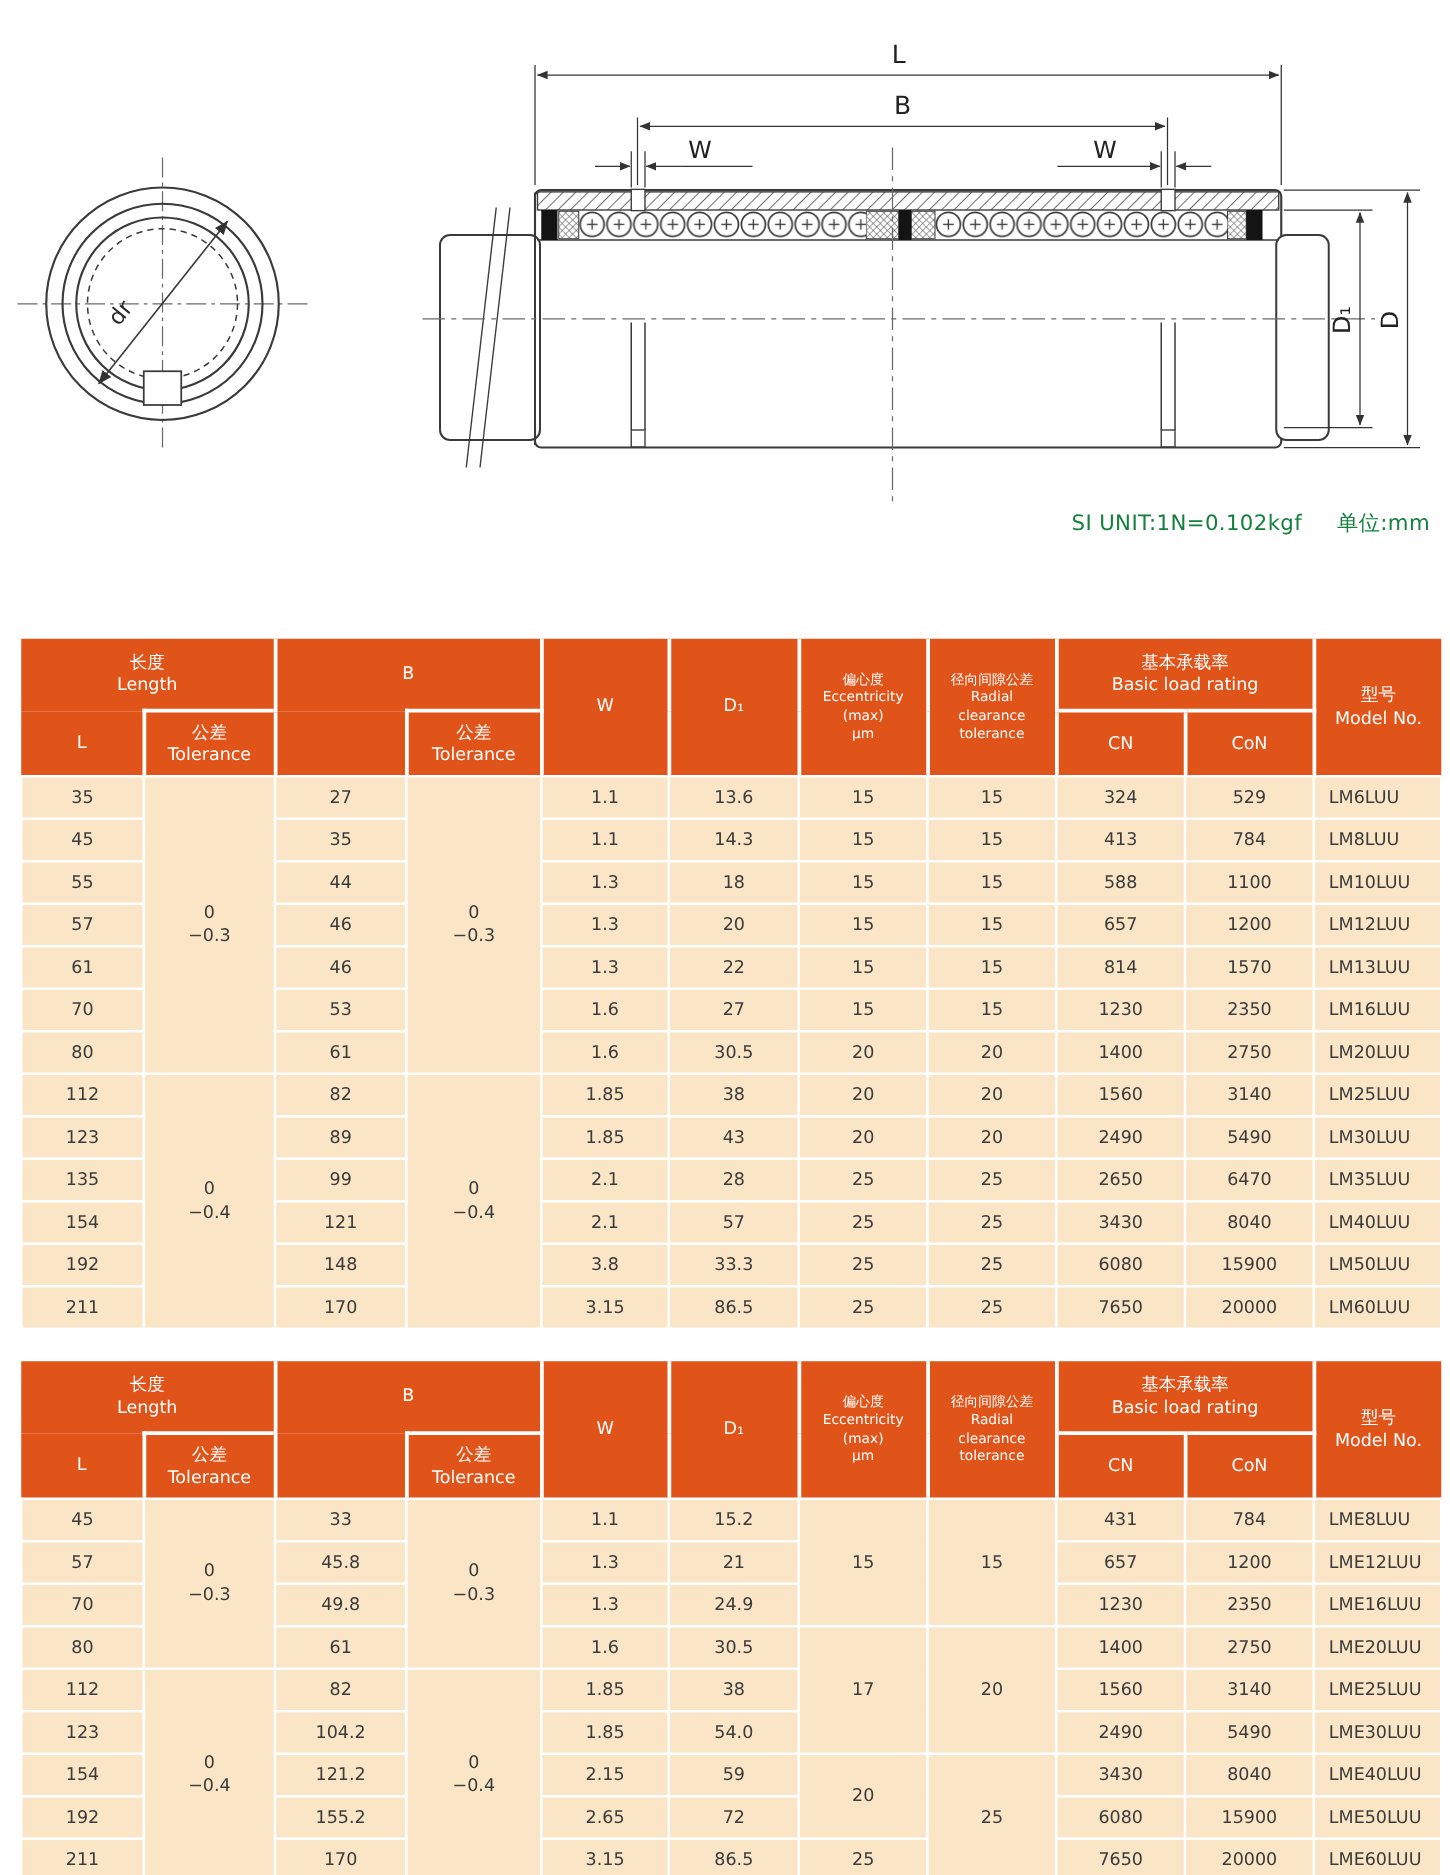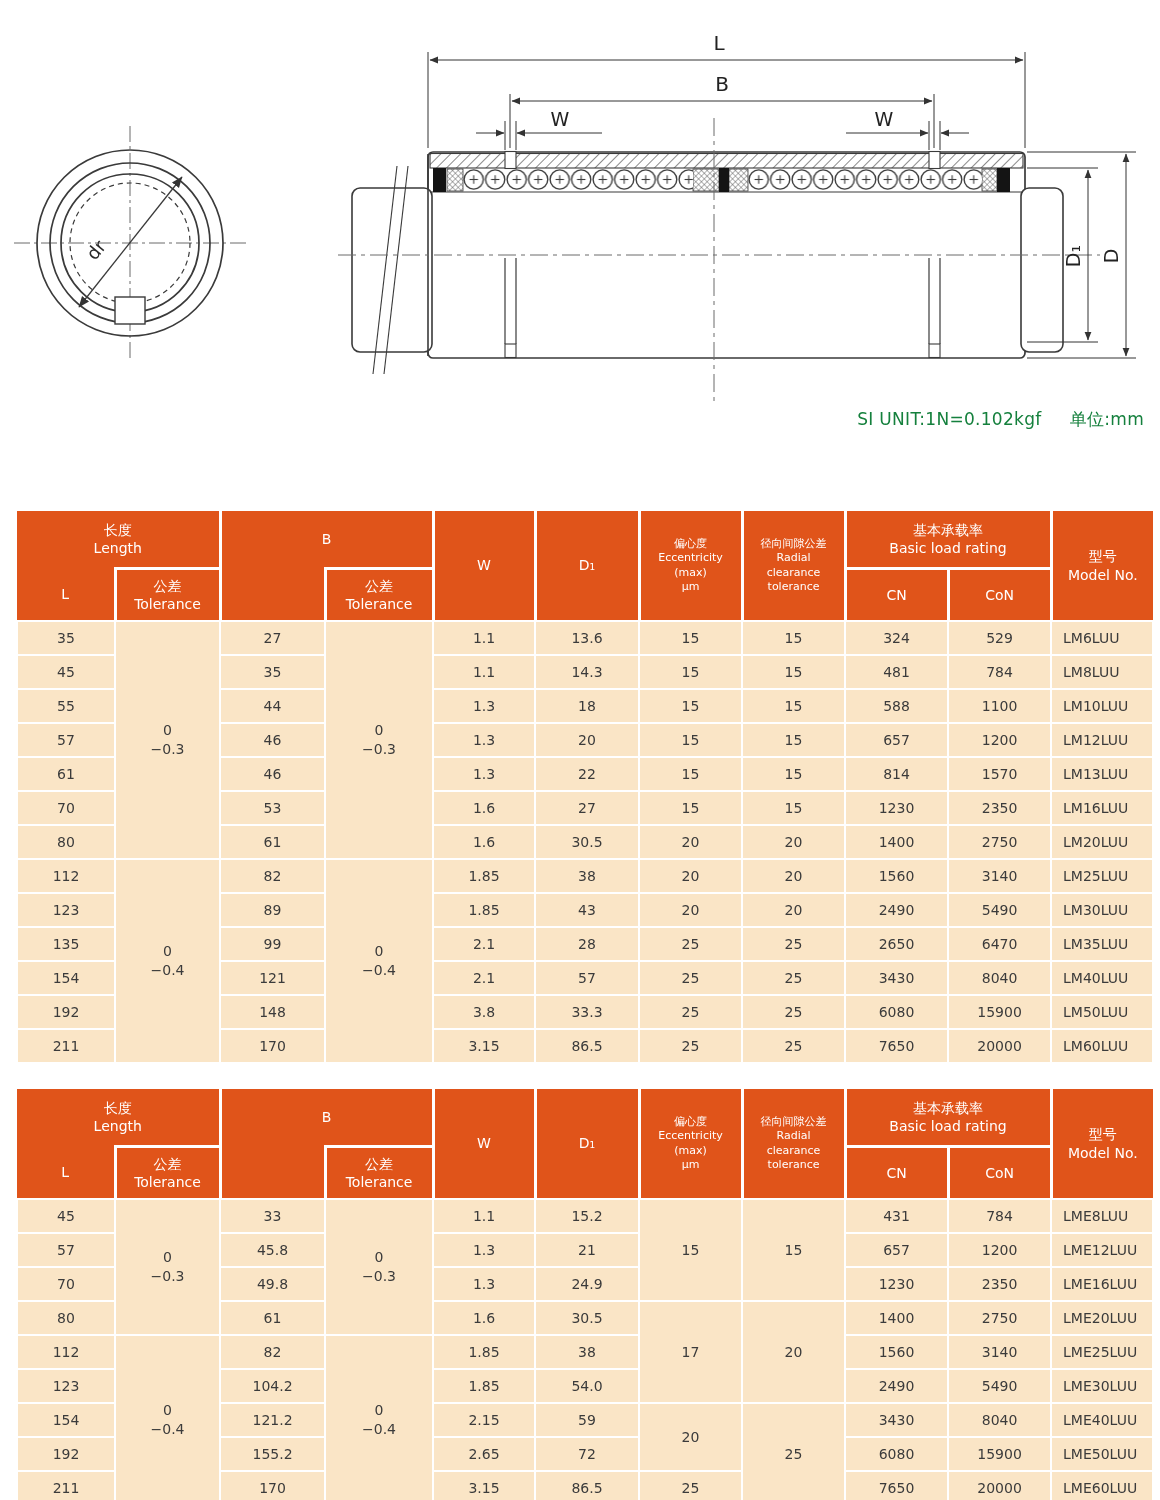--- a/index.html
+++ b/index.html
@@ -235,21 +235,21 @@
           <td>529</td>
           <td class="model">LM6LUU</td>
         </tr>
         <tr>
           <td>45</td>
           <td>35</td>
           <td>1.1</td>
           <td>14.3</td>
           <td rowspan="1">15</td>
           <td rowspan="1">15</td>
-          <td>481</td>
+          <td>413</td>
           <td>784</td>
           <td class="model">LM8LUU</td>
         </tr>
         <tr>
           <td>55</td>
           <td>44</td>
           <td>1.3</td>
           <td>18</td>
           <td rowspan="1">15</td>
           <td rowspan="1">15</td>

